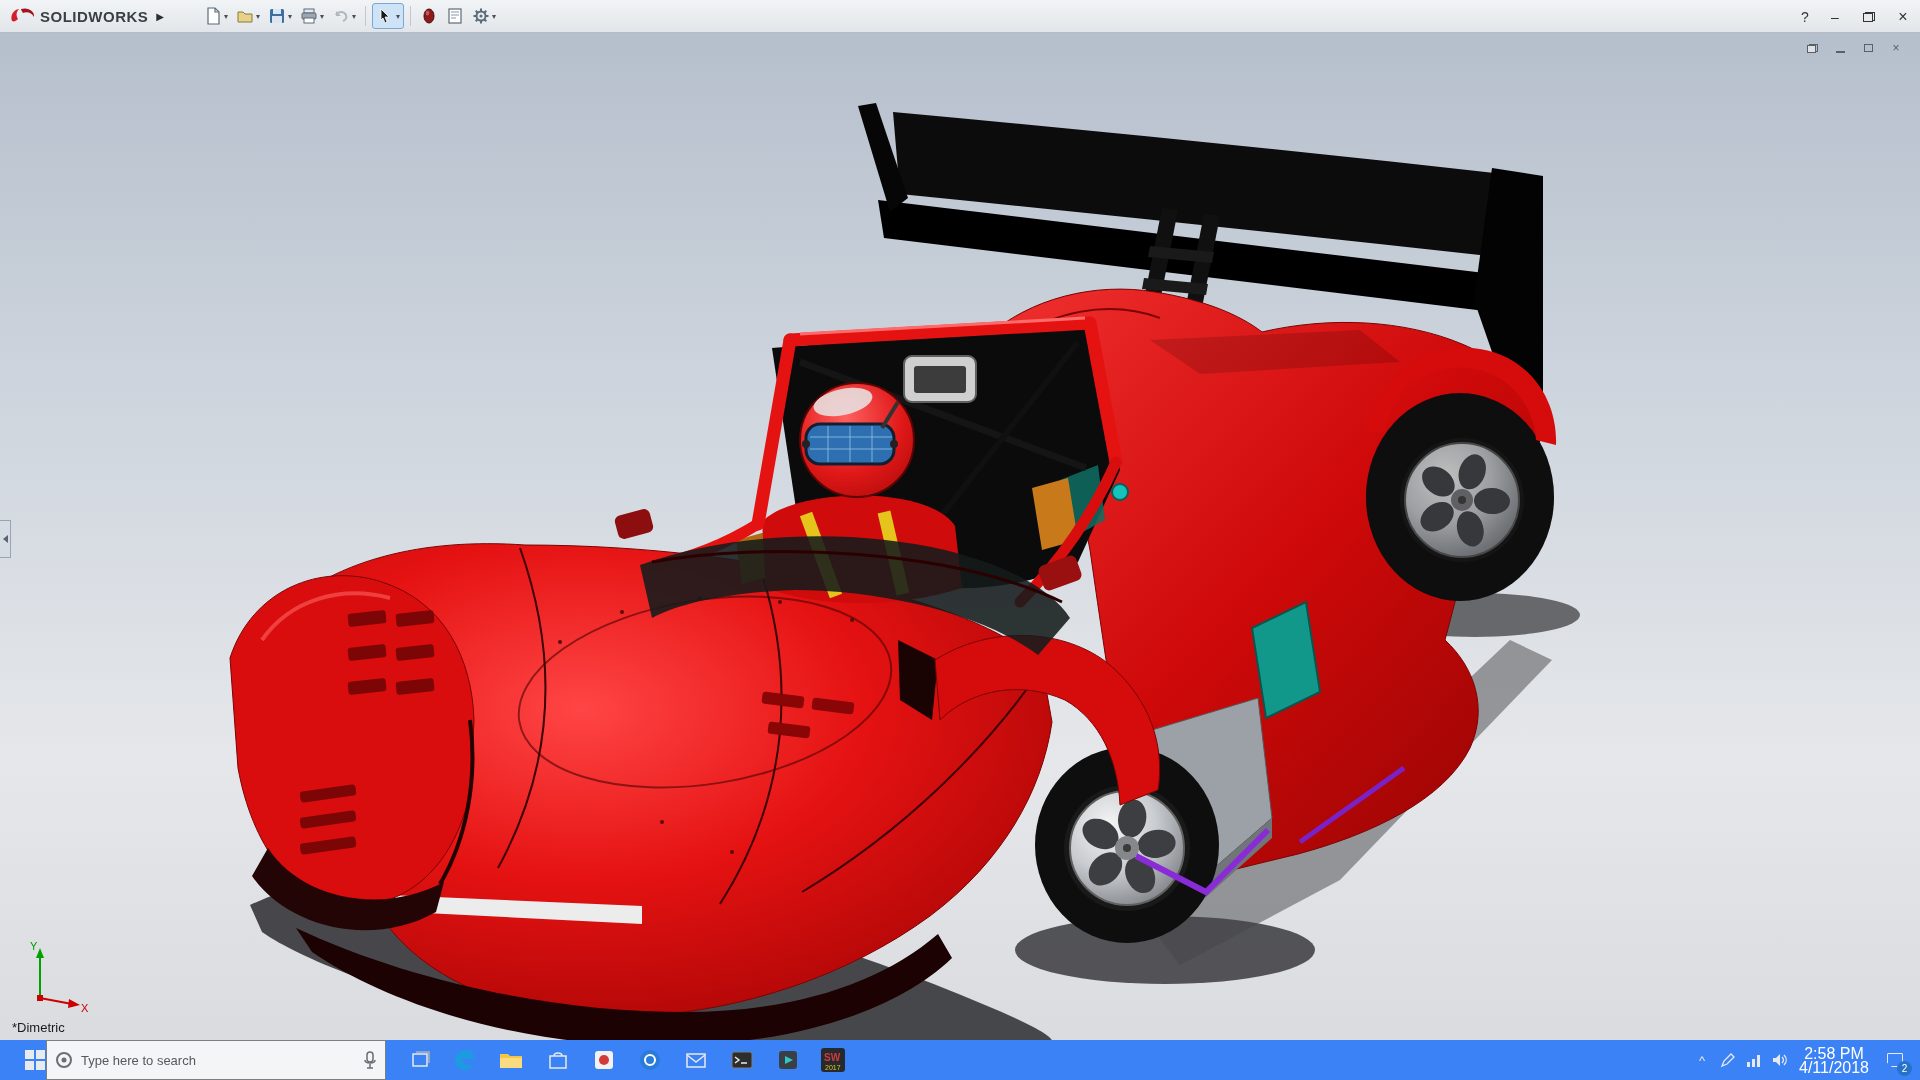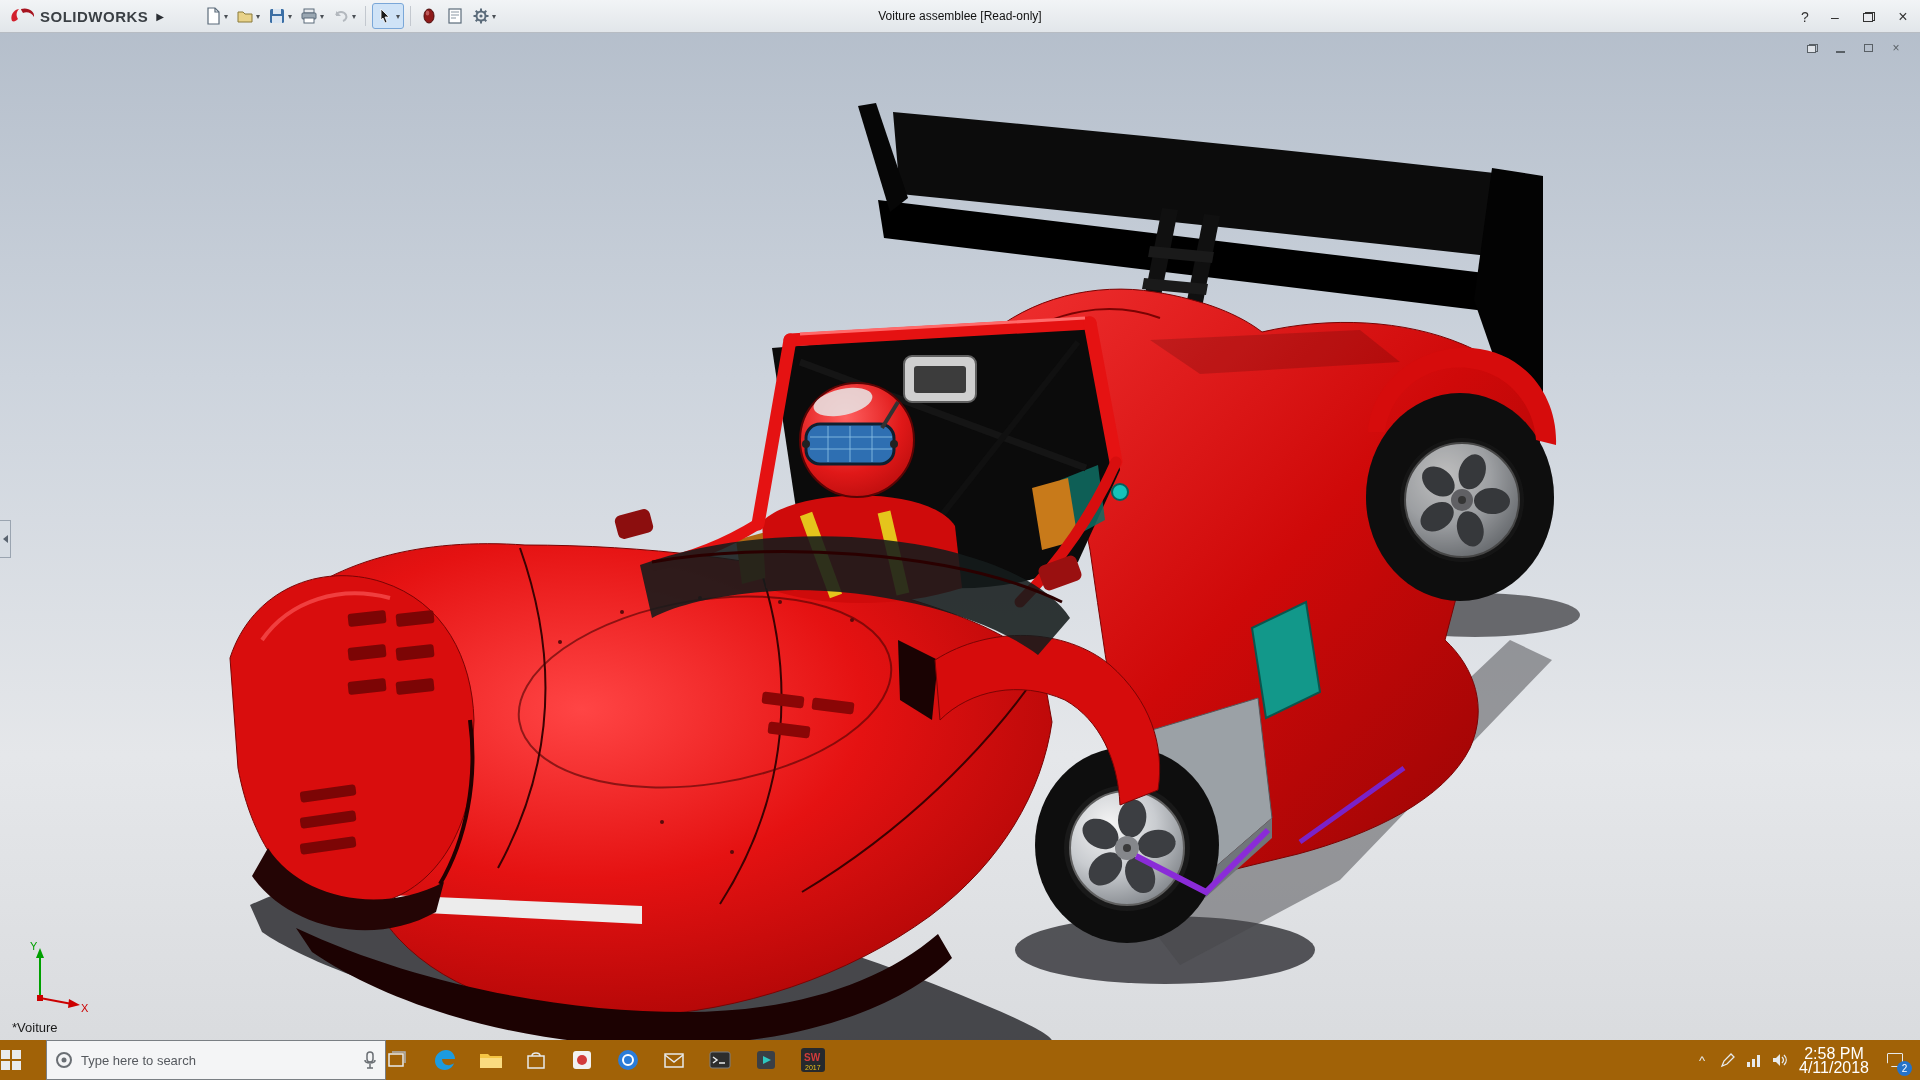--- a/index.html
+++ b/index.html
@@ -39,23 +39,23 @@
   .mdi .minbar { width:9px; height:2px; background:#596066; margin-top:8px; }
 
   #panel-tab { position:absolute; left:0; top:520px; width:11px; height:38px; z-index:6;
     background:#d6dce3; border:1px solid #9aa4b0; border-left:none; display:flex; align-items:center; justify-content:center; }
   #panel-tab .tri { width:0; height:0; border-top:4px solid transparent; border-bottom:4px solid transparent; border-right:5px solid #5a6470; }
 
   #view-label { position:absolute; left:12px; top:1020px; z-index:6; font-size:13px; color:#1a1a1a; }
   #triad { position:absolute; left:22px; top:936px; z-index:6; }
 
   
-  #taskbar { position:absolute; left:0; bottom:0; width:1920px; height:40px; background:#a16207; z-index:30;
+  #taskbar { position:absolute; left:0; bottom:0; width:1920px; height:40px; background:#3b82f6; z-index:30;
     display:flex; align-items:stretch; }
-  .tb-item { width:46px; display:flex; align-items:center; justify-content:flex-start; }
+  .tb-item { width:46px; display:flex; align-items:center; justify-content:flex-end; }
   #start-btn { width:46px; }
   #search-box { width:340px; background:#f4f5f6; border:1px solid #7a7f84; display:flex; align-items:center; padding:0 8px; gap:8px; }
   #search-box .stext { font-size:13px; color:#55595e; flex:1; }
   #task-view svg, .app-ico svg { display:block; }
   #tray { margin-left:auto; display:flex; align-items:center; }
   .tray-ico { width:26px; display:flex; align-items:center; justify-content:center; color:#e7eaec; font-size:13px; }
   #clock { width:82px; text-align:center; color:#fff; font-size:16px; line-height:14px; padding-top:2px; }
   #action-center { position:relative; width:40px; height:40px; display:flex; align-items:center; justify-content:center; }
   #action-center .ac-box { width:16px; height:14px; border:1.5px solid #e7eaec; border-radius:1px; clip-path:polygon(0 0,100% 0,100% 100%,30% 100%,0 70%); }
   #ac-badge { position:absolute; right:3px; bottom:4px; min-width:15px; height:15px; border-radius:8px; background:#2573c9; color:#fff;
@@ -327,21 +327,20 @@
           <circle cx="9" cy="9" r="4.5" fill="none" stroke="#5b6b7a" stroke-width="2"></circle>
           <g stroke="#5b6b7a" stroke-width="2">
             <path d="M9,1.5 V4 M9,14 V16.5 M1.5,9 H4 M14,9 H16.5 M3.7,3.7 L5.5,5.5 M12.5,12.5 L14.3,14.3 M14.3,3.7 L12.5,5.5 M5.5,12.5 L3.7,14.3"></path>
           </g>
           <circle cx="9" cy="9" r="1.6" fill="#5b6b7a"></circle>
         </svg>
         <span class="caret">▾</span>
       </div>
     </div>
 
-    <div id="title-center">Voiture assemblee [Read-only]</div>
 
     <div id="win-controls">
       <div class="wc" id="help-btn">?</div>
       <div class="wc">–</div>
       <div class="wc">
           <span class="restbox"></span>
         </div>
       <div class="wc" style="font-size:16px;">×</div>
     </div>
   </div>
@@ -356,21 +355,21 @@
     <div class="mdi">
         <span class="box"></span>
       </div>
     <div class="mdi">×</div>
   </div>
 
   <div id="panel-tab">
       <span class="tri"></span>
     </div>
 
-  <div id="view-label">*Voiture</div>
+  <div id="view-label">*Dimetric</div>
   <svg id="triad" width="72" height="80" viewBox="0 0 72 80">
     <line x1="18" y1="62" x2="18" y2="20" stroke="#00a000" stroke-width="2"></line>
     <polygon points="18,12 14,22 22,22" fill="#00a000"></polygon>
     <line x1="18" y1="62" x2="50" y2="68" stroke="#cc0000" stroke-width="2"></line>
     <polygon points="58,69 47,63 46,72" fill="#cc0000"></polygon>
     <rect x="15" y="59" width="6" height="6" fill="#cc0000"></rect>
     <text x="8" y="14" font-size="11" fill="#00a000">Y</text>
     <text x="59" y="76" font-size="11" fill="#cc0000">X</text>
   </svg>
 

